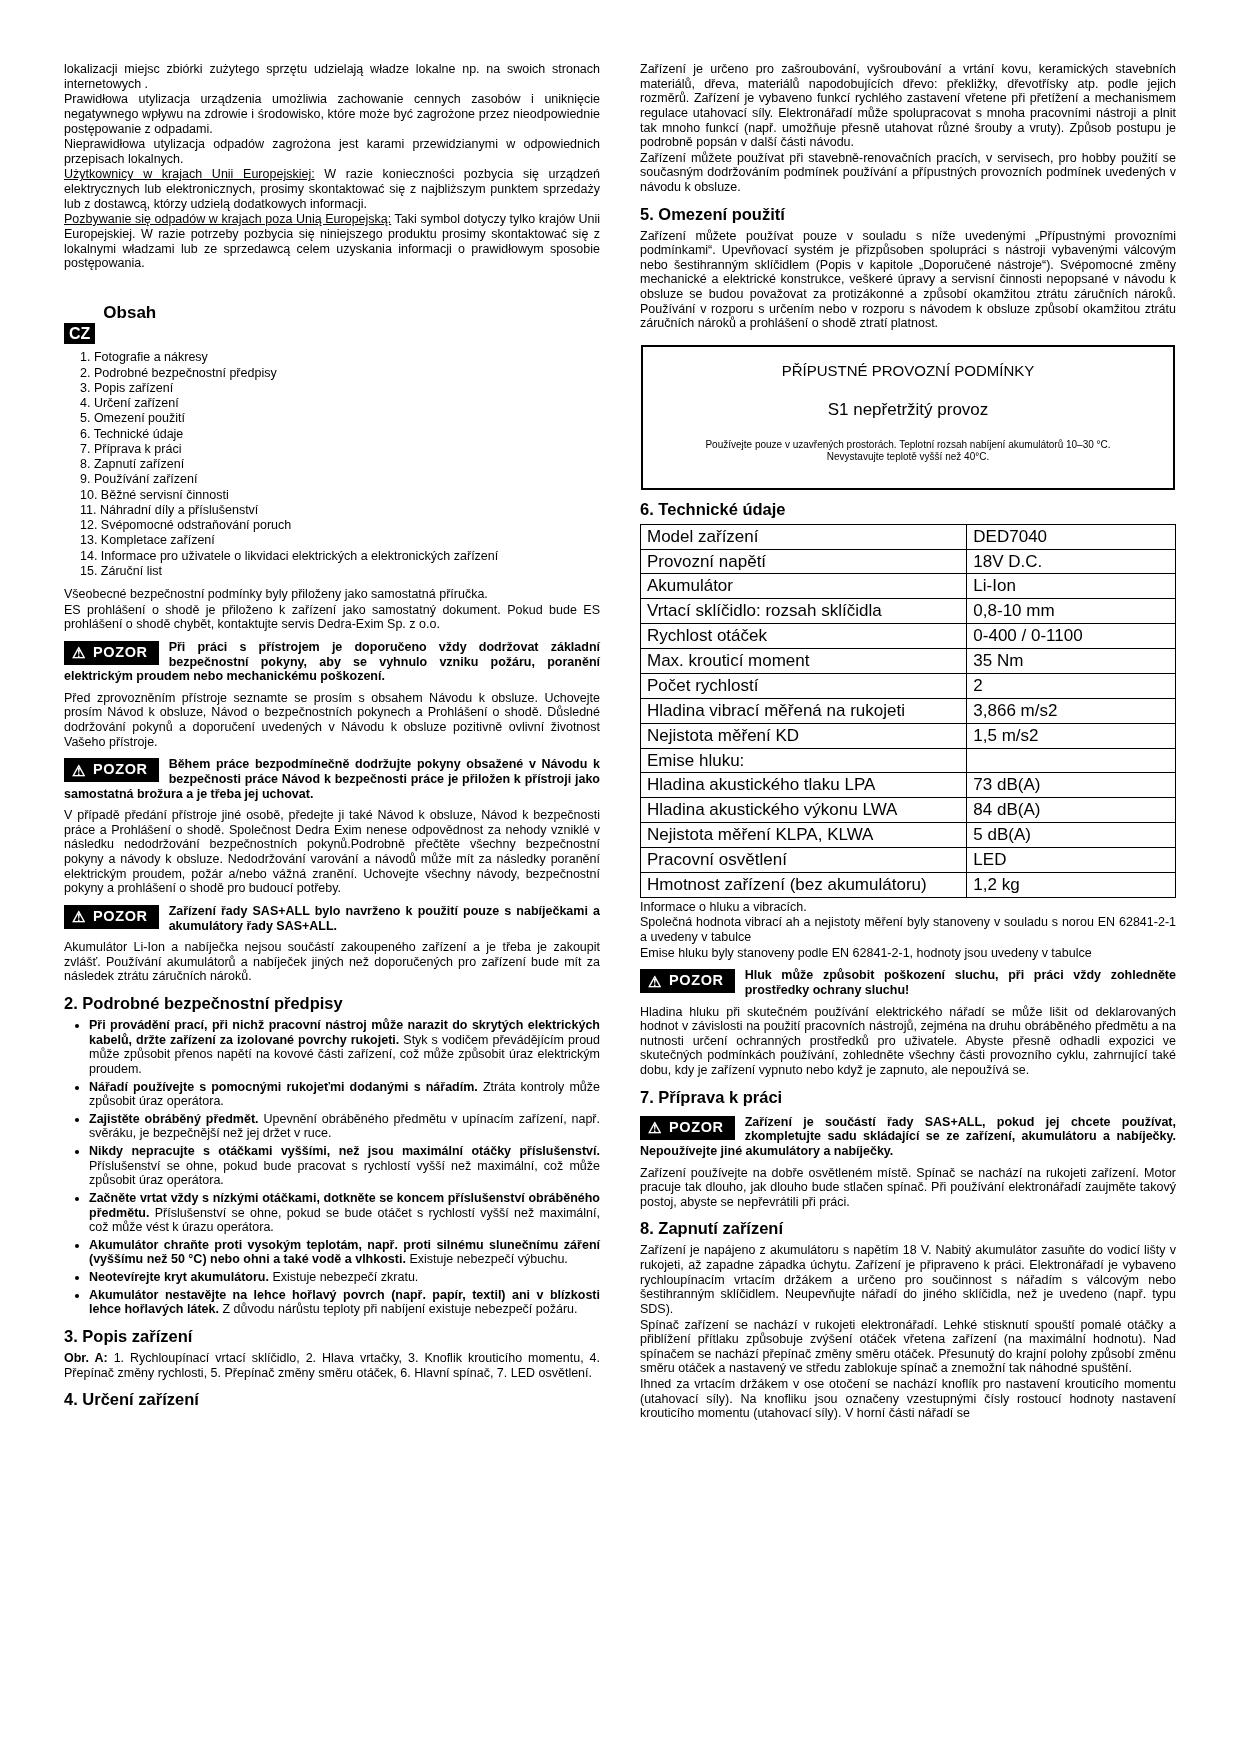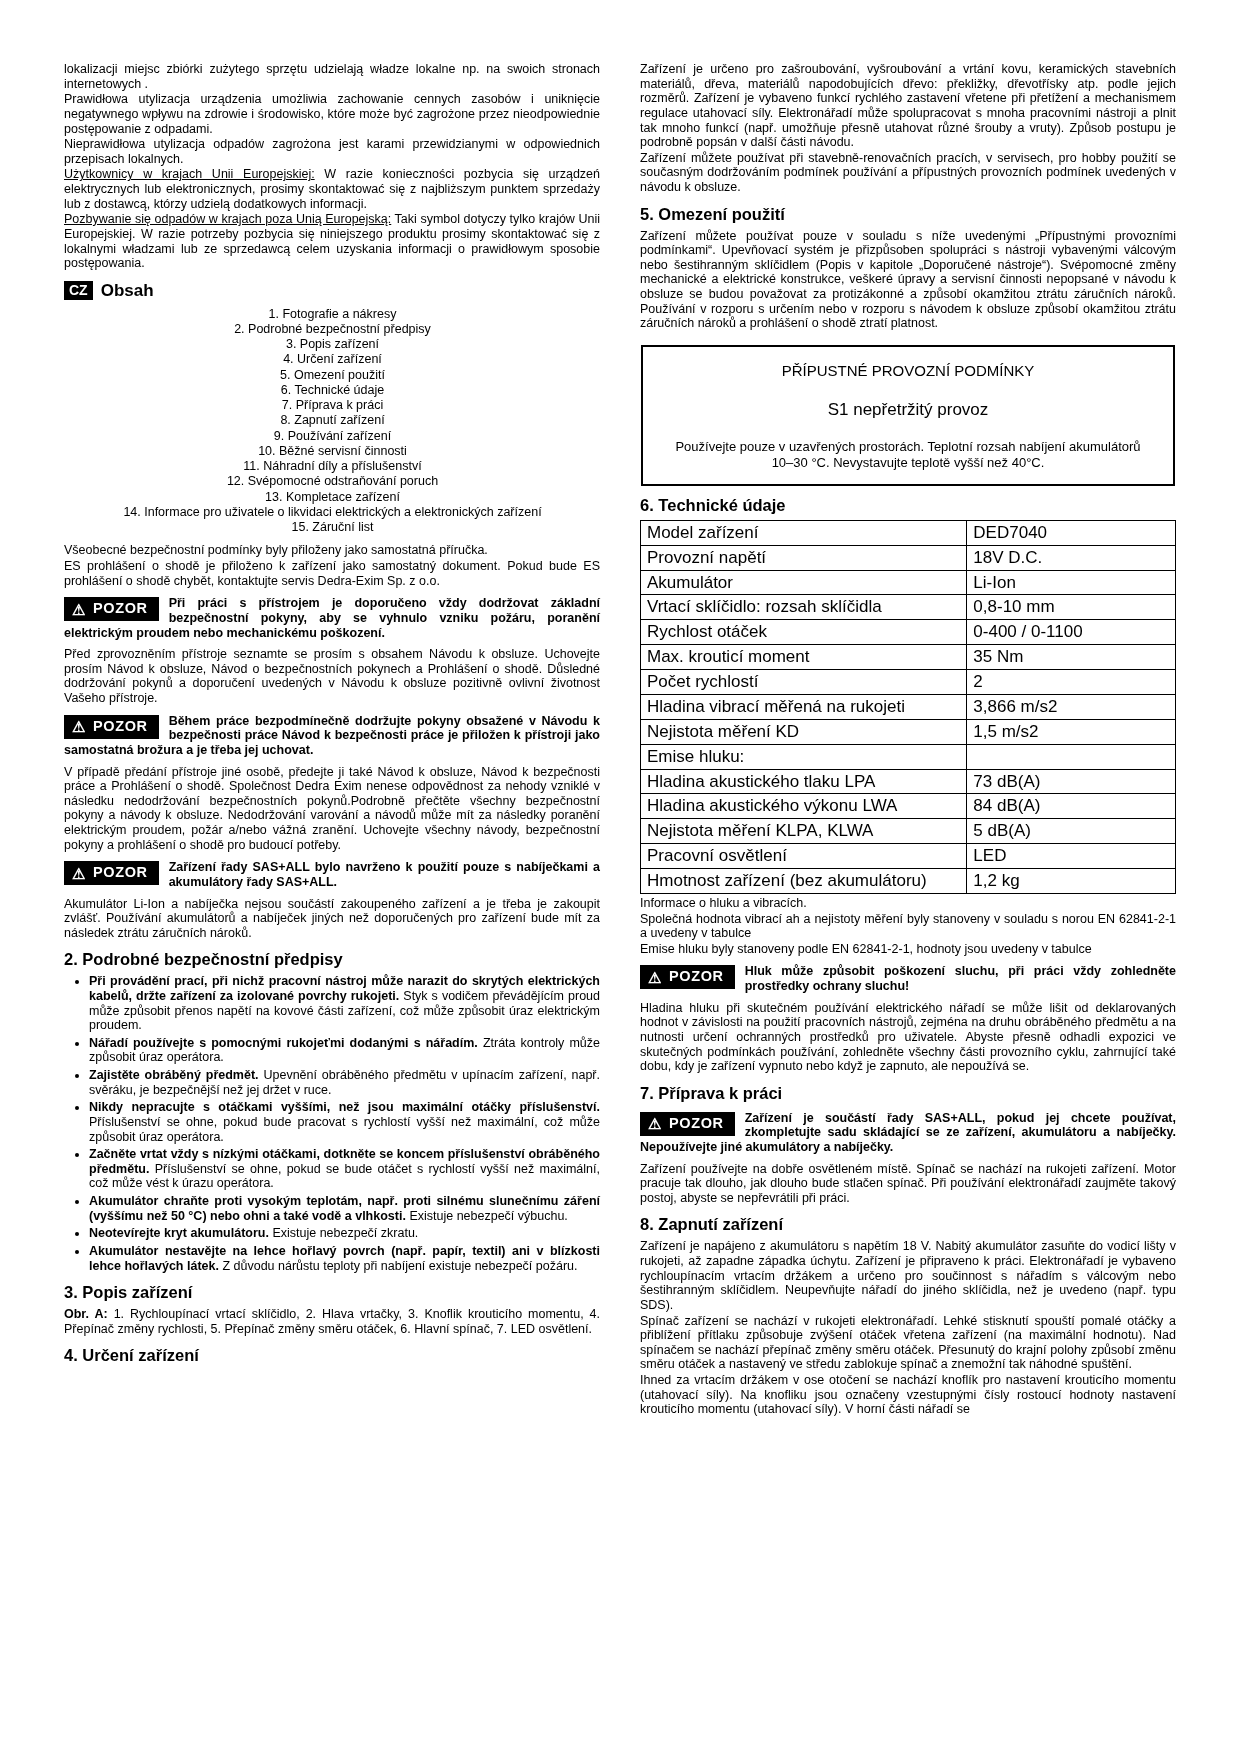--- a/index.html
+++ b/index.html
@@ -8,35 +8,35 @@
     font-family:"Liberation Sans", sans-serif;
   }
   .page{width:1240px;height:1754px;padding:62px 64px 0 64px;box-sizing:border-box;position:relative;overflow:hidden;}
   .columns{display:flex;gap:40px;}
   .col{width:536px;font-size:12.5px;line-height:1.17;text-align:justify;}
   .para{margin:0 0 1px 0;}
   .u{text-decoration:underline;}
   h2.sec{font-size:16.5px;line-height:1.15;font-weight:bold;margin:10px 0 5px 0;text-align:left;}
   
   .obsah{display:flex;align-items:center;gap:8px;margin:10px 0 6px 0;font-size:17px;font-weight:bold;}
-  .cz-badge{background:#000;color:#fff;font-weight:bold;font-size:14px;padding:2px 5px;line-height:1.1;display:inline-block;}
-  
-  .toc{text-align:center;margin:0 0 8px 1px;}
+  .cz-badge{background:#000;color:#fff;font-weight:bold;font-size:16px;padding:2px 5px;line-height:1.1;display:inline-block;margin-top:42px;}
+  
+  .toc{text-align:left;margin:0 0 8px 16px;}
   .toc-item{line-height:1.22;}
   
   .pozor{margin:8px 0 7px 0;font-weight:bold;}
   .pozor::after{content:"";display:block;clear:both;}
   .pozor-badge{float:left;display:flex;align-items:center;gap:7px;background:#000;color:#fff;
     padding:4px 11px 4px 8px;margin:1px 10px 2px 0;font-size:14.5px;letter-spacing:.6px;line-height:1.1;}
   .warn-tri{font-size:15px;line-height:1;}
   
   .cond-box{border:2px solid #000;margin:14px 1px 10px 1px;padding:15px 26px 13px 26px;text-align:center;}
   .cond-title{font-size:15px;margin:0 0 20px 0;}
   .cond-mode{font-size:17px;margin:0 0 20px 0;}
-  .cond-note{font-size:13px;margin:1px;}
+  .cond-note{font-size:10px;margin:12px;}
   
   table.tech{width:100%;border-collapse:collapse;margin:4px 0 2px 0;}
   table.tech td{border:1px solid #000;padding:2px 6px;font-size:17px;height:19px;text-align:left;vertical-align:middle;margin-left:16px;}
   table.tech td.lbl{width:61%;}
   
   ul.safety{margin:2px 0 6px 0;padding-left:25px;list-style:disc;}
   ul.safety li{margin:0 0 3px 0;}
 </style>
 </head>
 <body>

